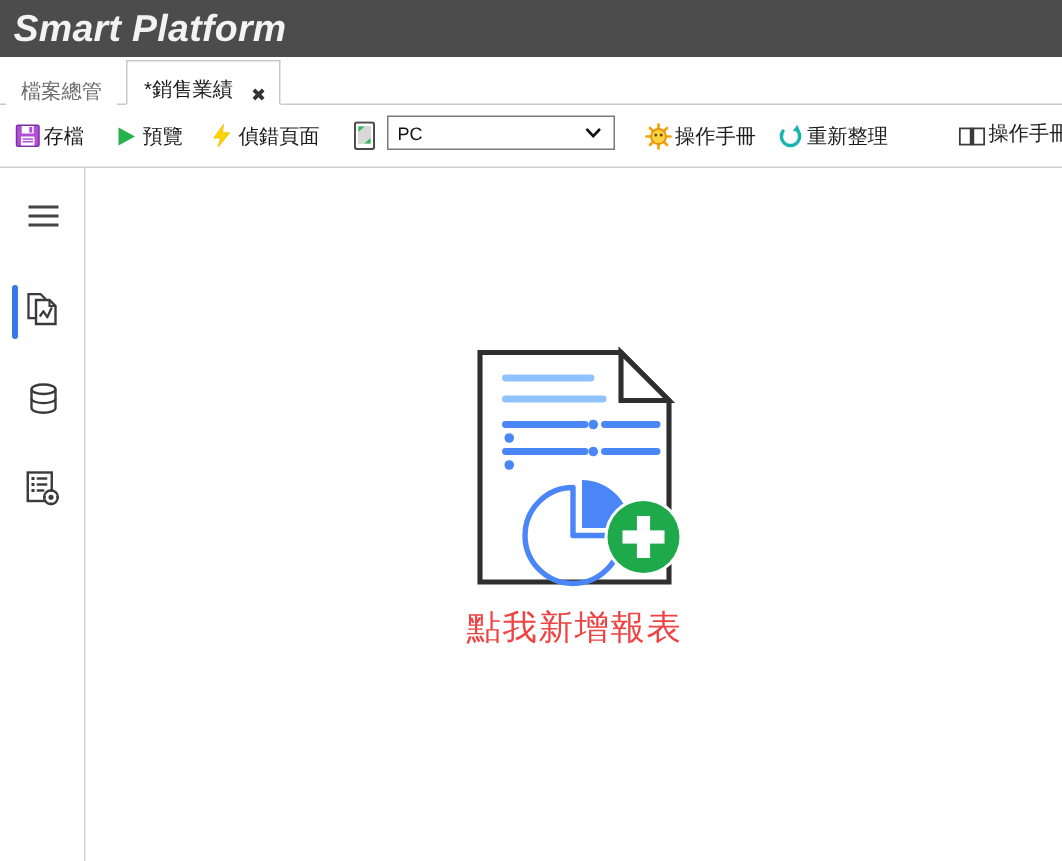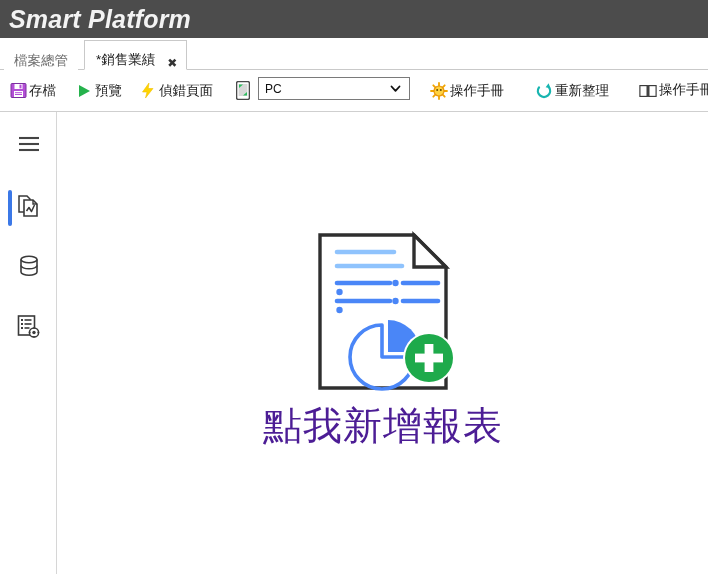--- a/index.html
+++ b/index.html
@@ -196,22 +196,22 @@
     text-align: center;
     cursor: pointer;
   }
   .empty-art {
     display: inline-block;
     width: 175px;
     height: 165px;
   }
   .empty-label {
     margin-top: 6px;
-    font-size: 39px;
-    color: #4c1d95;
+    font-size: 23px;
+    color: #ef4444;
     letter-spacing: 1px;
     line-height: 1.1;
   }
 </style>
 </head>
 <body>
 
 <div id="app">
 
   <div class="app-header">
@@ -283,21 +283,21 @@
             <line x1="14.7" y1="3.3" x2="3.3" y2="14.7"></line>
           </g>
           <circle cx="9" cy="9" r="5" fill="#ffd23f" stroke="#e8930c" stroke-width="1.2"></circle>
           <circle cx="7.2" cy="8" r="1" fill="#6a4a00"></circle>
           <circle cx="10.8" cy="8" r="1" fill="#6a4a00"></circle>
         </svg>
       </span>
       <span class="tb-label">操作手冊</span>
     </div>
 
-    <div class="tb-item" style="left:535px;">
+    <div class="tb-item" style="left:518px;">
       <span class="tb-icon">
         <svg width="18" height="18" viewBox="0 0 18 18">
           <path d="M14 5.4 A6.1 6.1 0 1 1 4 5.4" fill="none" stroke="#18b5b0" stroke-width="2.3" stroke-linecap="round"></path>
           <polygon points="13.6,1.2 15.6,6.4 10.6,5.2" fill="#18b5b0"></polygon>
         </svg>
       </span>
       <span class="tb-label">重新整理</span>
     </div>
 
     <div class="tb-item" style="left:639px;font-family:Liberation Mono, monospace;">

